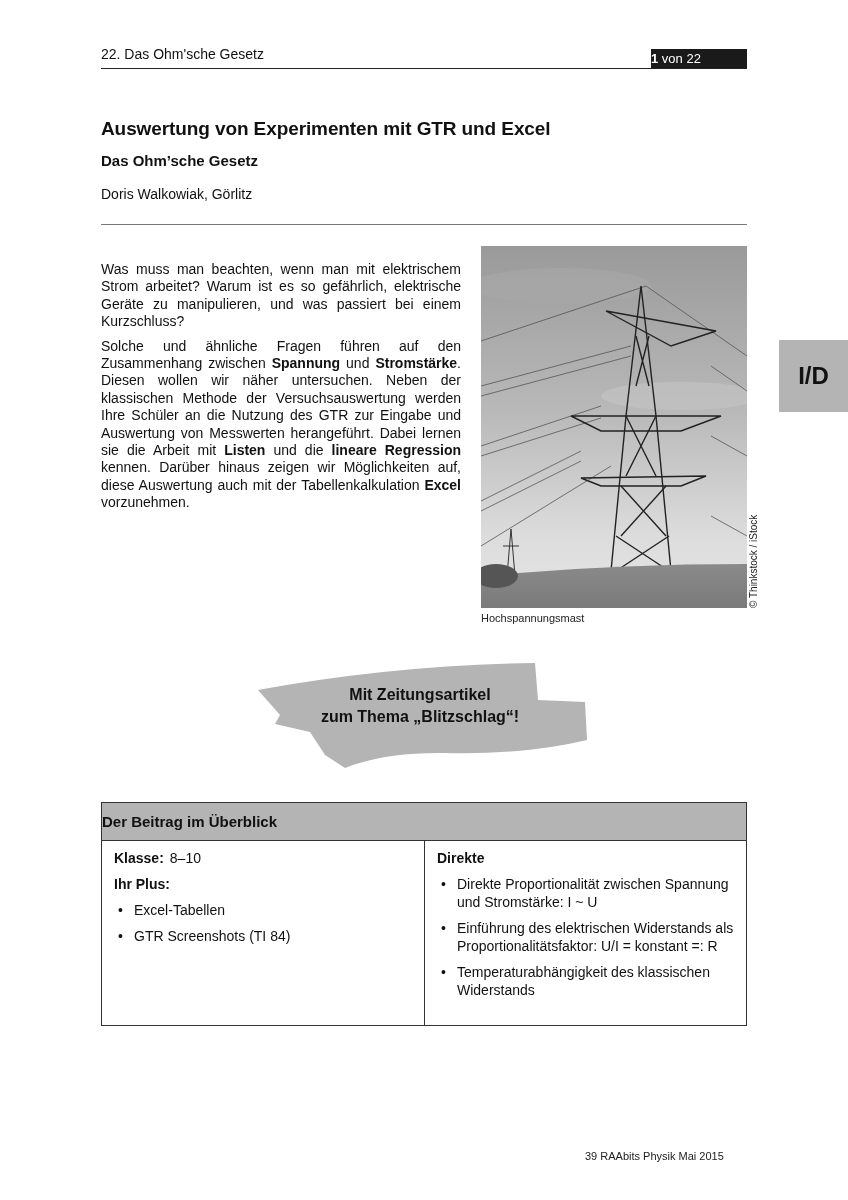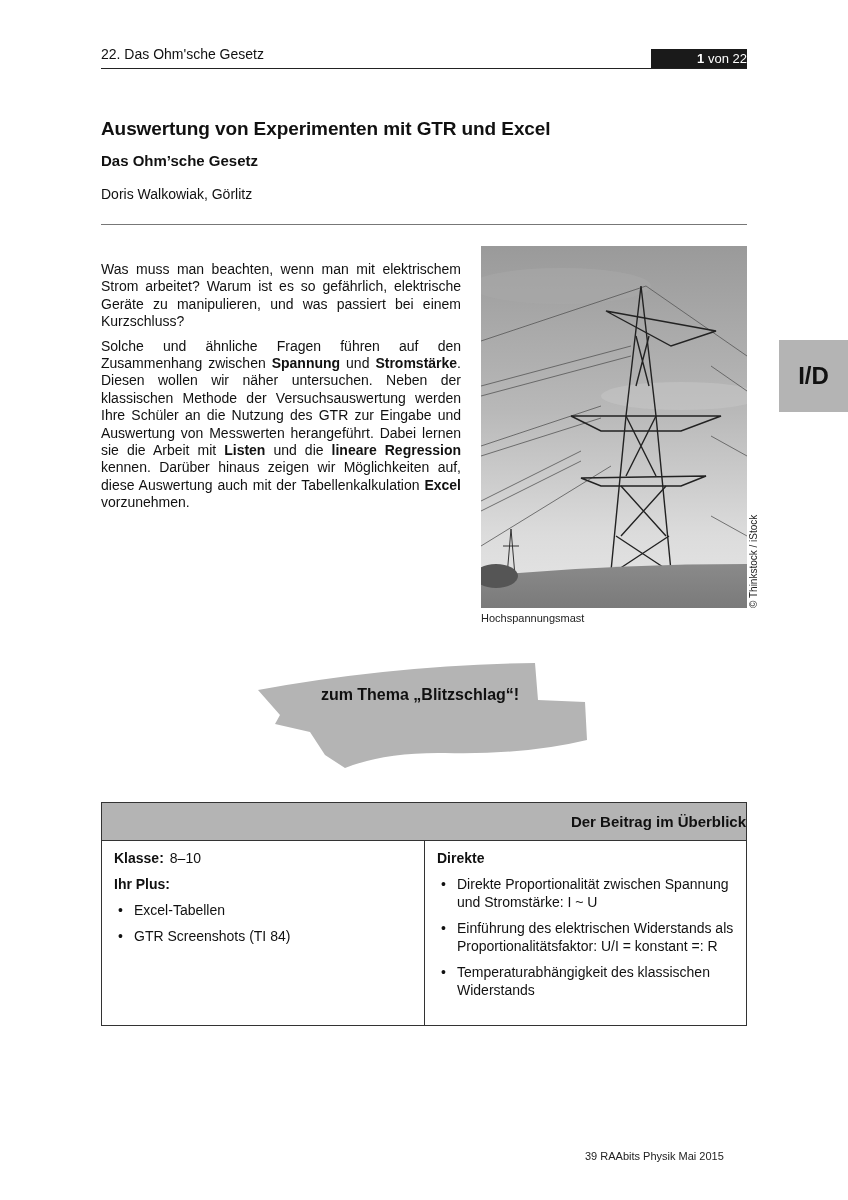--- a/index.html
+++ b/index.html
@@ -3,21 +3,21 @@
 <meta charset="utf-8">
 <style>
   html, body { margin:0; padding:0; background:#ffffff; }
   body { width:848px; height:1200px; position:relative; overflow:hidden;
          font-family:"Liberation Sans", sans-serif; color:#111; }
   .abs { position:absolute; }
 
   
   .run-title { left:101px; top:46px; font-size:14px; color:#111; }
   .page-badge { left:651px; top:49px; width:96px; height:19px; background:#1a1a1a; color:#fff;
-                font-size:13px; text-align:right; line-height:19px; }
+                font-size:13px; text-align:left; line-height:19px; }
   .page-badge b { font-weight:bold; }
   .rule-top { left:101px; top:68px; width:646px; height:1px; background:#222; }
 
   .title { left:101px; top:118px; font-size:19px; font-weight:bold; letter-spacing:-0.1px; }
   .subtitle { left:101px; top:152px; font-size:15px; font-weight:bold; }
   .author { left:101px; top:186px; font-size:14px; }
   .rule-mid { left:101px; top:224px; width:646px; height:1px; background:#777; }
 
   .intro { left:101px; top:261px; width:360px; font-size:14px; line-height:17.4px; text-align:justify; }
   .intro p { margin:0 0 7px 0; }
@@ -29,21 +29,21 @@
   .caption { left:481px; top:612px; font-size:11px; color:#222; }
 
   .side-tab { left:779px; top:340px; width:69px; height:72px; background:#b4b4b4; font-size:24px;
               font-weight:bold; text-align:center; line-height:72px; color:#111; }
 
   .banner { left:255px; top:660px; width:340px; height:115px; }
   .banner-text { left:280px; top:684px; width:280px; text-align:center; font-size:16px; font-weight:bold;
                  line-height:22px; color:#111; }
 
   .overview { left:101px; top:802px; width:646px; border:1px solid #333; box-sizing:border-box; }
-  .ov-head { height:37px; background:#b4b4b4; border-bottom:1px solid #333; text-align:right;
+  .ov-head { height:37px; background:#b4b4b4; border-bottom:1px solid #333; text-align:left;
              font-size:15px; font-weight:bold; line-height:37px; }
   .ov-body { display:flex; height:184px; }
   .ov-col { box-sizing:border-box; padding:8px 12px; font-size:14px; line-height:18px; }
   .ov-left { width:323px; border-right:1px solid #333; }
   .ov-right { flex:1; }
   .row { margin:0 0 8px 0; }
   .lbl { font-weight:bold; margin-right:6px; }
   ul.b { list-style:none; margin:0; padding:0; }
   ul.b li { position:relative; padding-left:20px; margin-bottom:8px; }
   ul.b li .dot { position:absolute; left:4px; top:0; }
@@ -119,20 +119,21 @@
 </div>
 <div class="abs credit">© Thinkstock / iStock</div>
 <div class="abs caption">Hochspannungsmast</div>
 
 <div class="abs side-tab">I/D</div>
 
 <svg class="abs banner" viewBox="0 0 340 115">
   <path d="M3 30 Q140 5 280 3 L283 40 L330 42 L332 80 Q270 95 190 93 Q130 92 90 108 L70 95 L55 72 L20 64 L25 55 Z" fill="#b4b4b4"></path>
 </svg>
 <div class="abs banner-text">
+  <div>Mit Zeitungsartikel</div>
   <div>zum Thema „Blitzschlag“!</div>
 </div>
 
 <div class="abs overview">
   <div class="ov-head">Der Beitrag im Überblick</div>
   <div class="ov-body">
     <div class="ov-col ov-left">
       <div class="row"><span class="lbl">Klasse:</span><span>8–10</span></div>
       <div class="row lbl">Ihr Plus:</div>
       <ul class="b">

